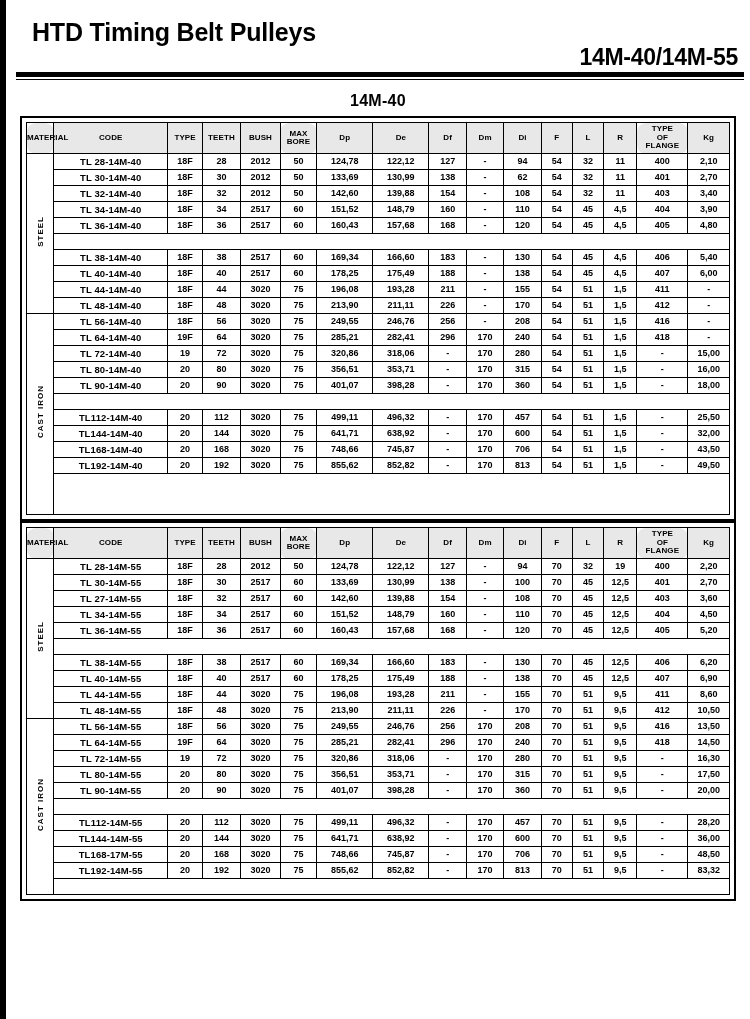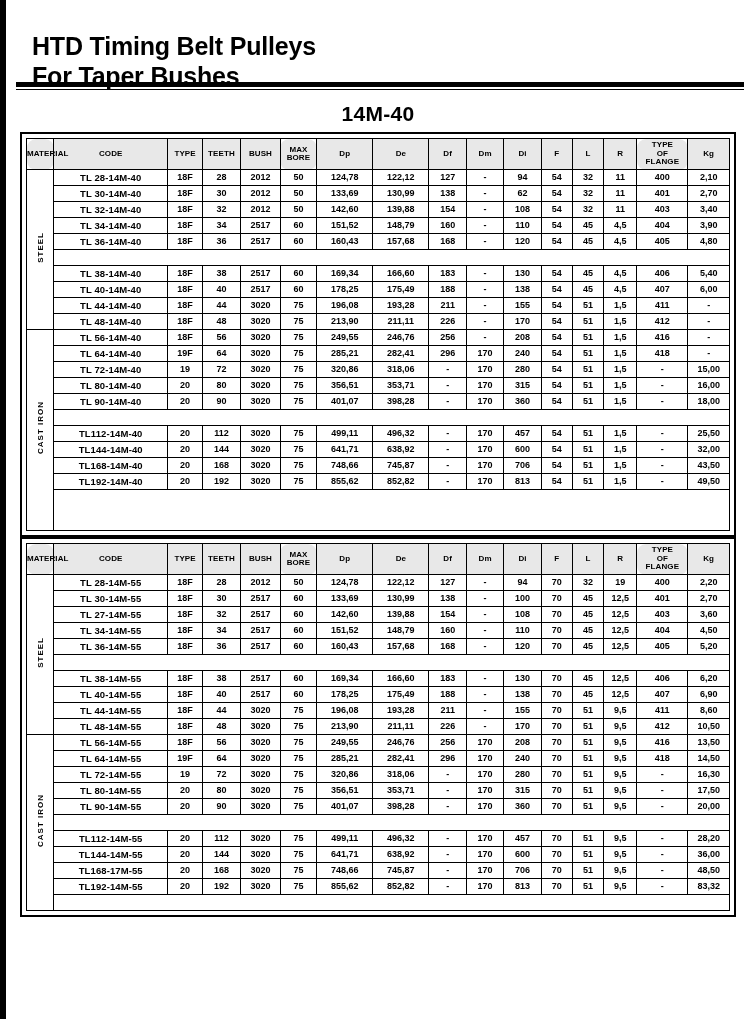--- a/index.html
+++ b/index.html
@@ -18,22 +18,22 @@
     position: relative;
     width: 750px;
     height: 1019px;
     box-sizing: border-box;
     border-left: 6px solid #000;
     background: #fff;
   }
   
   .header {
     position: relative;
-    padding: 32px 14px 6px 26px;
-    height: 82px;
+    padding: 18px 14px 6px 26px;
+    height: 72px;
     box-sizing: border-box;
   }
   .title-block {
     font-size: 25px;
     font-weight: bold;
     line-height: 1.18;
     letter-spacing: -0.2px;
   }
   .title-line {
     display: block;
@@ -71,21 +71,21 @@
     background: #fff;
     letter-spacing: 0.2px;
   }
   
   .section {
     position: relative;
     margin: 0 14px;
   }
   .section-title {
     text-align: center;
-    font-size: 21px;
+    font-size: 16px;
     font-weight: bold;
     margin: 12px 0 6px 0;
     letter-spacing: 0.3px;
   }
   .table-frame {
     border: 2px solid #000;
     padding: 4px;
     background: #fff;
   }
   table.spec {
@@ -166,22 +166,22 @@
   col.c-kg { width: 40px; }
 </style>
 </head>
 <body>
 
 <div class="page">
 
   <div class="header">
     <div class="title-block">
       <span class="title-line">HTD Timing Belt Pulleys</span>
-      <span class="title-line">For Taper Bushes</span>
     </div>
+    <div class="sizes">14M-40/14M-55</div>
   </div>
   <div class="header-rule"></div>
   <div class="header-rule-2"></div>
 
   <div class="taper-stamp">Taper Bore</div>
 
   <div class="section" id="section-0">
     <div class="section-title">14M-40</div>
     <div class="table-frame">
       <table class="spec">

